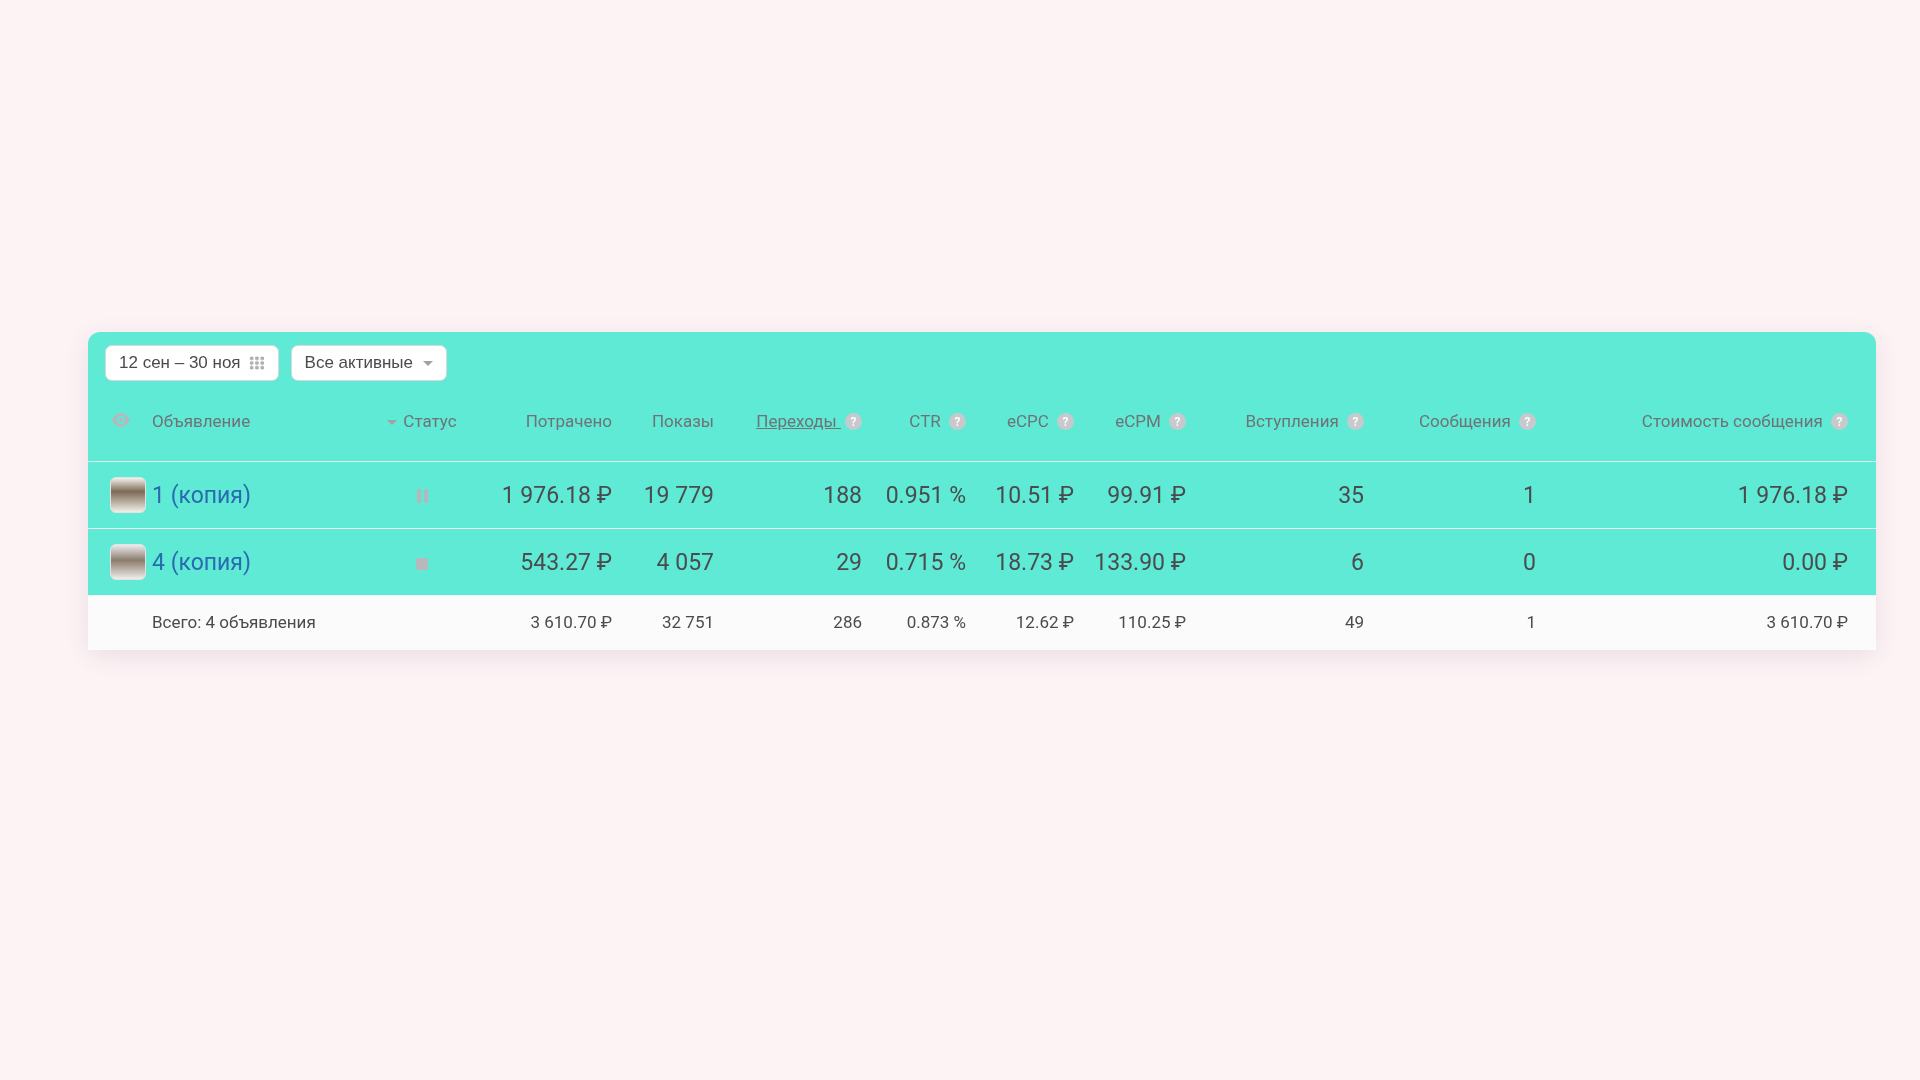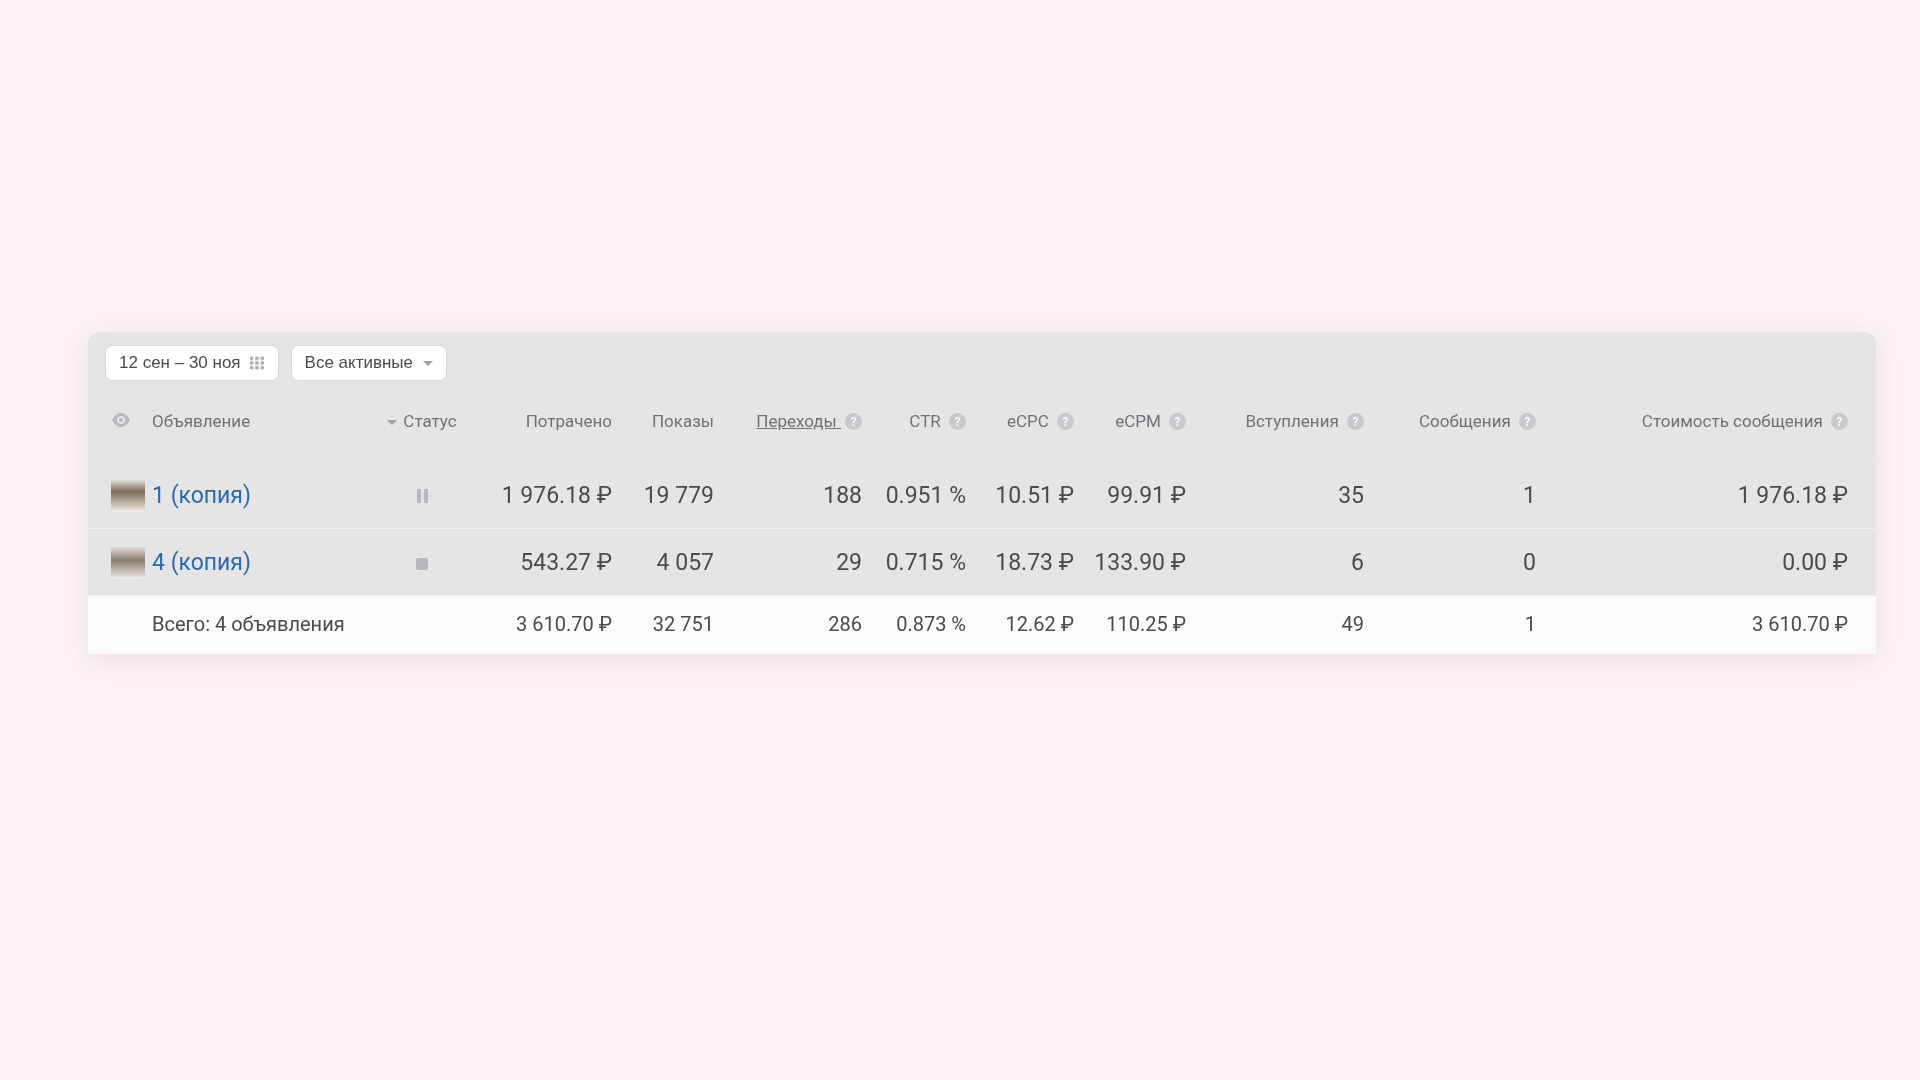--- a/index.html
+++ b/index.html
@@ -10,21 +10,21 @@
     height: 1080px;
     overflow: hidden;
     color: #2c2d2e;
     font-size: 17px;
   }
   .panel {
     position: absolute;
     left: 88px;
     top: 332px;
     width: 1788px;
-    background: #e5e5e5;
+    background: #5eead4;
     border-radius: 12px;
     box-shadow: 0 6px 24px rgba(60,60,80,0.10);
   }
   .toolbar {
     padding: 13px 17px 7px 17px;
     display: flex;
     gap: 12px;
   }
   .btn {
     display: inline-flex;
@@ -80,21 +80,21 @@
     font-size: 23px;
     vertical-align: middle;
     white-space: nowrap;
   }
   tbody td.left { text-align: left; }
   tfoot td {
     padding: 16px 10px 18px 10px;
     text-align: right;
     color: #4a4b4e;
     background: #fbfbfc;
-    font-size: 20px;
+    font-size: 17px;
     white-space: nowrap;
   }
   tfoot td.left { text-align: left; }
   .eye-col { width: 54px; padding-left: 22px !important; text-align: center !important; }
   .ad-col { width: 216px; }
   .status-col { width: 128px; text-align: center !important; }
   .c-spent { width: 136px; }
   .c-imp { width: 102px; text-align: right; }
   .c-clicks { width: 148px; text-decoration: underline; }
   .c-ctr { width: 104px; }

